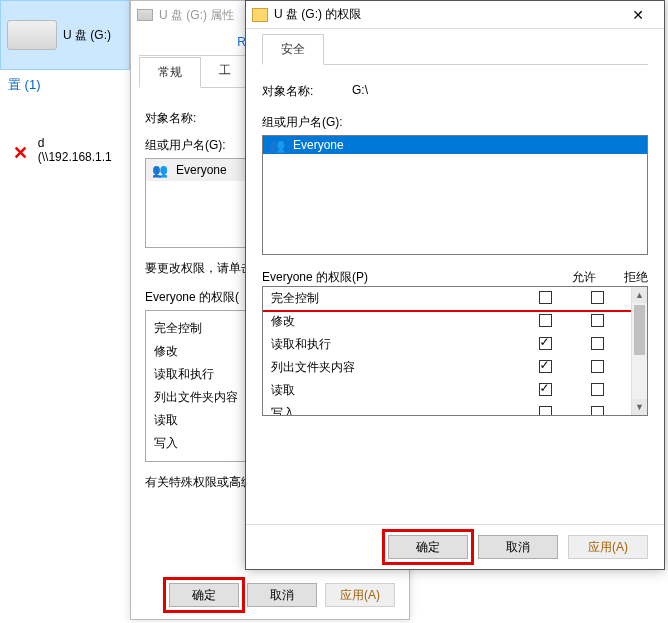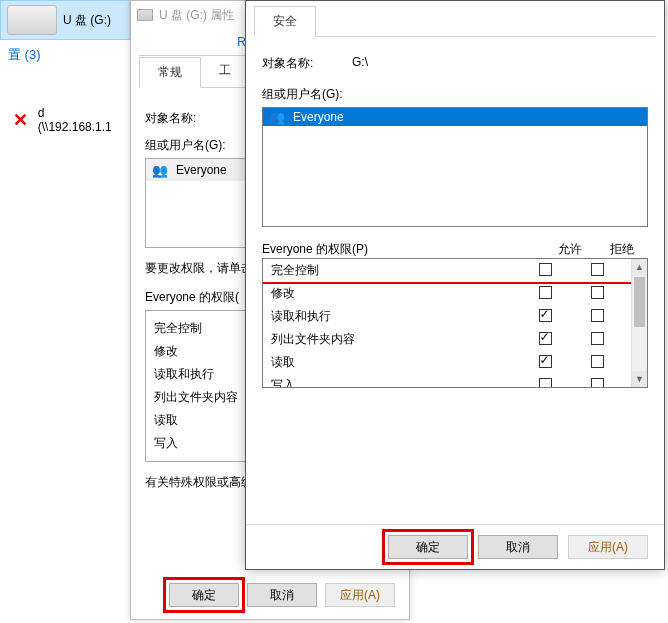--- a/index.html
+++ b/index.html
@@ -1,27 +1,27 @@
 <!DOCTYPE html>
 <html><head>
 <meta charset="utf-8">
 <style>
 * { box-sizing: border-box; margin: 0; padding: 0; font-family: "Microsoft YaHei", "Segoe UI", sans-serif; font-size: 12px; }
 body { background: #fff; width: 668px; height: 623px; overflow: hidden; position: relative; }
 
 
 .explorer-bg { position: absolute; left: 0; top: 0; width: 130px; height: 200px; background: #fff; }
-.drive-item { display: flex; align-items: center; padding: 4px 6px; }
+.drive-item { display: flex; align-items: center; padding: 19px 6px; }
 .drive-item.selected { background: #cce8ff; border: 1px solid #99d1ff; }
 .drive-thumb { width: 50px; height: 30px; background: linear-gradient(#f0f0f0,#d8d8d8); border-radius: 3px; margin-right: 6px; border: 1px solid #bbb; }
 .drive-info { flex: 1; }
 .drive-label { font-size: 12px; }
 .drive-sub { font-size: 11px; color: #666; }
 .blue-link { color: #0066cc; padding: 6px 8px; font-size: 13px; }
-.net-item { display: flex; align-items: center; padding: 6px 13px; margin-top: 30px; }
+.net-item { display: flex; align-items: flex-end; padding: 6px 13px; margin-top: 30px; }
 .net-x { position: relative; width: 22px; height: 22px; margin-right: 4px; }
 .net-x::after { content: "✕"; color: #e00; font-weight: bold; font-size: 18px; position: absolute; left: 0; top: 0; }
 
 
 .props { position: absolute; left: 130px; top: 0; width: 280px; height: 620px; background: #fff; border: 1px solid #bbb; box-shadow: 0 0 8px rgba(0,0,0,0.15); }
 .titlebar { display: flex; align-items: center; height: 28px; padding: 0 6px; background: #fff; color: #999; }
 .title-ico { width: 16px; height: 12px; background: linear-gradient(#ddd,#ccc); margin-right: 6px; border: 1px solid #aaa; }
 .tabs { display: flex; border-bottom: 1px solid #d0d0d0; margin: 0 8px; }
 .tab { padding: 6px 18px; color: #333; cursor: pointer; }
 .tab.active { border: 1px solid #d0d0d0; border-bottom: 1px solid #fff; background: #fff; position: relative; top: 1px; }
@@ -37,31 +37,31 @@
 .perm-list div { padding: 3px 2px; }
 .dlg-btns { display: flex; gap: 8px; position: absolute; bottom: 12px; right: 14px; }
 .winbtn { min-width: 70px; height: 24px; background: #e1e1e1; border: 1px solid #adadad; cursor: pointer; }
 .winbtn:disabled { color: #a16207; background: #efefef; border-color: #d0d0d0; }
 
 
 .perms { position: absolute; left: 245px; top: 0; width: 420px; height: 570px; background: #fff; border: 1px solid #555; box-shadow: 0 0 12px rgba(0,0,0,0.3); }
 .perms .titlebar { color: #000; border-bottom: 1px solid #ddd; }
 .perms .title-ico2 { width: 16px; height: 14px; background: #ffd76a; border: 1px solid #caa43a; margin-right: 6px; }
 .close-x { margin-left: auto; width: 40px; text-align: center; font-size: 14px; cursor: pointer; }
-.perms .tabs { margin: 4px 8px 0; }
+.perms .tabs { margin: 4px 16px 0; }
 .perms-body { padding: 10px 16px; }
 .field-row { display: flex; margin: 8px 0 14px; }
 .field-row .k { width: 90px; }
 .grouplist2 { border: 1px solid #7a7a7a; height: 120px; background: #fff; }
 .grp2 { display: flex; align-items: center; padding: 2px 6px; }
 .grp2.sel { background: #0078d7; color: #fff; }
 .btnrow { display: flex; gap: 10px; justify-content: flex-end; margin: 12px 0; }
 .perm-head { display: flex; margin-top: 14px; }
 .perm-head .t { flex: 1; }
-.perm-head .c { width: 52px; text-align: center; }
+.perm-head .c { width: 52px; text-align: right; }
 .perm-table { border: 1px solid #7a7a7a; height: 130px; overflow: hidden; position: relative; }
 .perm-rows { position: absolute; left: 0; right: 16px; top: 0; }
 .prow { display: flex; align-items: center; padding: 3px 8px; }
 .prow .pl { flex: 1; }
 .prow .pc { width: 52px; text-align: center; }
 .cbx { width: 13px; height: 13px; border: 1px solid #333; display: inline-block; background: #fff; position: relative; }
 .cbx.checked::after { content: "✓"; position: absolute; left: 0; top: -3px; font-size: 12px; color: #000; }
 .scrollbar { position: absolute; right: 0; top: 0; bottom: 0; width: 16px; background: #f0f0f0; border-left: 1px solid #ddd; }
 .scroll-arrow { height: 16px; text-align: center; font-size: 9px; line-height: 16px; color: #666; background: #e8e8e8; }
 .scroll-thumb { position: absolute; left: 2px; right: 2px; top: 18px; height: 50px; background: #c0c0c0; }
@@ -73,21 +73,21 @@
 </head>
 <body>
 
 <div class="explorer-bg">
   <div class="drive-item selected">
     <div class="drive-thumb"></div>
     <div class="drive-info">
       <div class="drive-label">U 盘 (G:)</div>
     </div>
   </div>
-  <div class="blue-link">置 (3)</div>
+  <div class="blue-link">置 (1)</div>
   <div class="net-item">
     <div class="net-x"></div>
     <div>d (\\192.168.1.1</div>
   </div>
 </div>
 
 <div class="props">
   <div class="titlebar">
     <div class="title-ico"></div>
     <span>U 盘 (G:) 属性</span>
@@ -121,20 +121,25 @@
     <div class="note">有关特殊权限或高级</div>
   </div>
   <div class="dlg-btns">
     <button class="winbtn ok">确定</button>
     <button class="winbtn">取消</button>
     <button class="winbtn" disabled="">应用(A)</button>
   </div>
 </div>
 
 <div class="perms">
+  <div class="titlebar">
+    <div class="title-ico2"></div>
+    <span>U 盘 (G:) 的权限</span>
+    <div class="close-x">✕</div>
+  </div>
   <div class="tabs">
     <div class="tab active">安全</div>
   </div>
   <div class="perms-body">
     <div class="field-row">
       <div class="k">对象名称:</div>
       <div>G:\</div>
     </div>
     <div class="row-lbl">组或用户名(G):</div>
     <div class="grouplist2">

